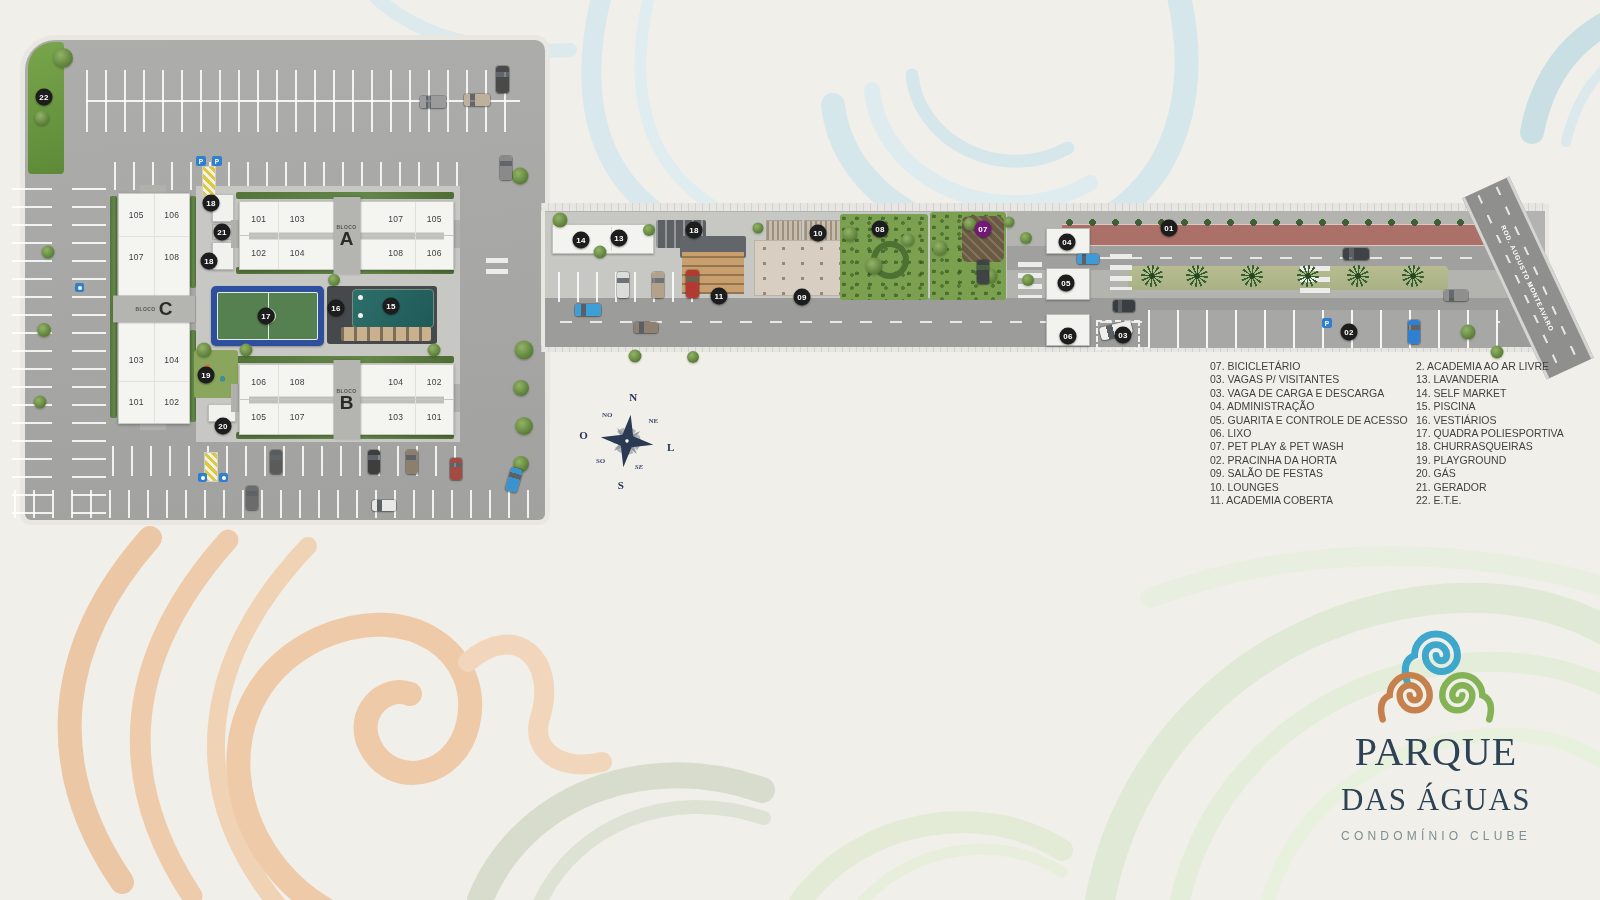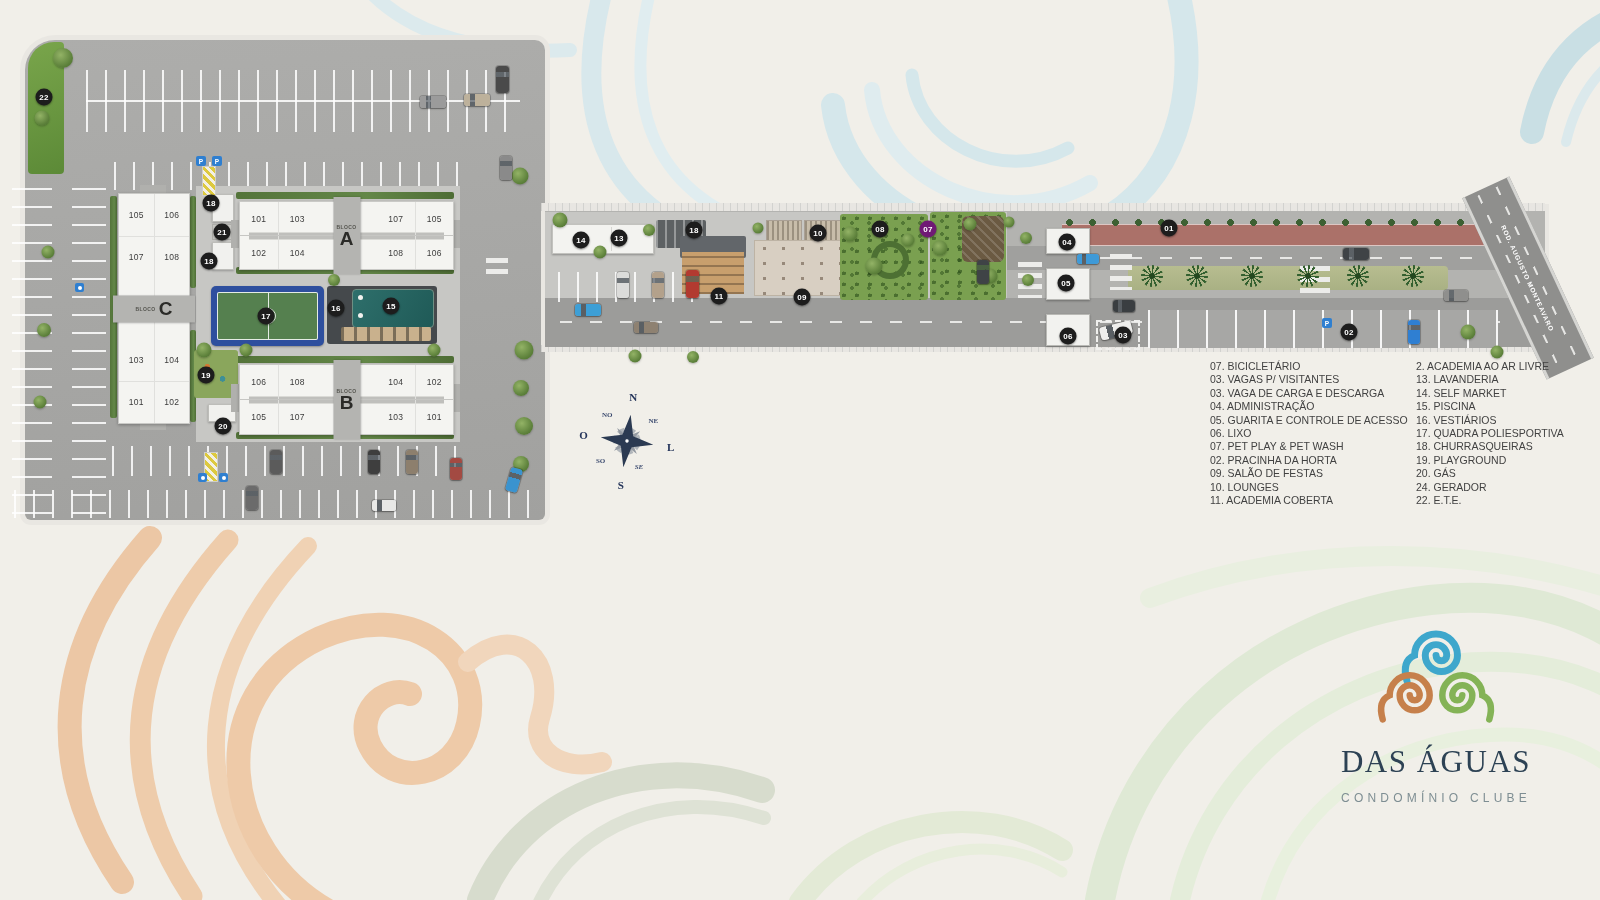--- a/index.html
+++ b/index.html
@@ -103,21 +103,21 @@
   .legend h2{margin:0 0 7px 0;font-size:21px;font-weight:800;color:#2b2b2b;letter-spacing:.2px}
   .legend-cols{display:flex;gap:18px}
   .legend ul{list-style:none;margin:0;padding:0}
   .legend li{font-size:10.5px;line-height:13.4px;color:#424242;white-space:nowrap}
   .legend-cols ul:first-child{width:188px}
 
   
   .logo{left:1316px;top:628px;width:240px;text-align:center;z-index:9}
   .logo svg{display:block;margin:0 auto}
   .logo-n1{font-family:"Liberation Serif",serif;font-size:40px;color:#2d4254;letter-spacing:1px;line-height:1;margin-top:4px}
-  .logo-n2{font-family:"Liberation Serif",serif;font-size:31px;color:#2d4254;letter-spacing:1.5px;line-height:1.05;margin-top:18px}
+  .logo-n2{font-family:"Liberation Serif",serif;font-size:31px;color:#2d4254;letter-spacing:1.5px;line-height:1.05;margin-top:12px}
   .logo-tag{font-size:12px;color:#7e8e93;letter-spacing:4.2px;margin-top:12px}
 </style>
 </head>
 <body>
 
 <div class="page">
 
   <svg class="deco" width="1600" height="900" viewBox="0 0 1600 900">
     <g fill="none" stroke-linecap="round">
       <path d="M 615 -50 C 560 110 600 215 745 252" stroke="#d8e8ec" stroke-width="20"></path>
@@ -363,21 +363,21 @@
       <div class="abs marker" style="left: 391px; top: 306px; background: rgb(29, 29, 29);">15</div>
       <div class="abs marker" style="left: 206px; top: 375px; background: rgb(29, 29, 29);">19</div>
       <div class="abs marker" style="left: 223px; top: 426px; background: rgb(29, 29, 29);">20</div>
       <div class="abs marker" style="left: 581px; top: 240px; background: rgb(29, 29, 29);">14</div>
       <div class="abs marker" style="left: 619px; top: 238px; background: rgb(29, 29, 29);">13</div>
       <div class="abs marker" style="left: 694px; top: 230px; background: rgb(29, 29, 29);">18</div>
       <div class="abs marker" style="left: 719px; top: 296px; background: rgb(29, 29, 29);">11</div>
       <div class="abs marker" style="left: 818px; top: 233px; background: rgb(29, 29, 29);">10</div>
       <div class="abs marker" style="left: 802px; top: 297px; background: rgb(29, 29, 29);">09</div>
       <div class="abs marker" style="left: 880px; top: 229px; background: rgb(29, 29, 29);">08</div>
-      <div class="abs marker" style="left: 928px; top: 229px; background: #701a75;">07</div>
+      <div class="abs marker" style="left: 983px; top: 229px; background: #701a75;">07</div>
       <div class="abs marker" style="left: 1067px; top: 242px; background: rgb(29, 29, 29);">04</div>
       <div class="abs marker" style="left: 1066px; top: 283px; background: rgb(29, 29, 29);">05</div>
       <div class="abs marker" style="left: 1068px; top: 336px; background: rgb(29, 29, 29);">06</div>
       <div class="abs marker" style="left: 1123px; top: 335px; background: rgb(29, 29, 29);">03</div>
       <div class="abs marker" style="left: 1169px; top: 228px; background: rgb(29, 29, 29);">01</div>
       <div class="abs marker" style="left: 1349px; top: 332px; background: rgb(29, 29, 29);">02</div>
     </div>
 
   <div class="abs compass">
     <svg width="78" height="78" viewBox="-50 -50 100 100">
@@ -414,32 +414,33 @@
       <ul>
           <li>2. ACADEMIA AO AR LIVRE</li>
           <li>13. LAVANDERIA</li>
           <li>14. SELF MARKET</li>
           <li>15. PISCINA</li>
           <li>16. VESTIÁRIOS</li>
           <li>17. QUADRA POLIESPORTIVA</li>
           <li>18. CHURRASQUEIRAS</li>
           <li>19. PLAYGROUND</li>
           <li>20. GÁS</li>
-          <li>24. GERADOR</li>
+          <li>21. GERADOR</li>
           <li>22. E.T.E.</li>
         </ul>
     </div>
   </div>
 
   <div class="abs logo">
     <svg width="128" height="100" viewBox="-55 -52 110 95">
       <defs>
         <path id="sp" d="M -27 24 C -31 10 -27 3 -20 0 A 20 20 0 1 1 20 0 A 15 15 0 1 1 -10 0 A 10 10 0 1 1 10 0 A 5 5 0 1 1 0 0" fill="none" stroke-width="6.5" stroke-linecap="round"></path>
       </defs>
       <use href="#sp" stroke="#3ea7cc" transform="translate(0,-26) scale(1.02)"></use>
       <use href="#sp" stroke="#c6804b" transform="translate(-25,12) scale(0.95)"></use>
       <use href="#sp" stroke="#84b356" transform="translate(25,12) scale(-0.95,0.95)"></use>
     </svg>
+    <div class="logo-n1">PARQUE</div>
     <div class="logo-n2">DAS ÁGUAS</div>
     <div class="logo-tag">CONDOMÍNIO CLUBE</div>
   </div>
 
 </div>
 
 </body></html>

